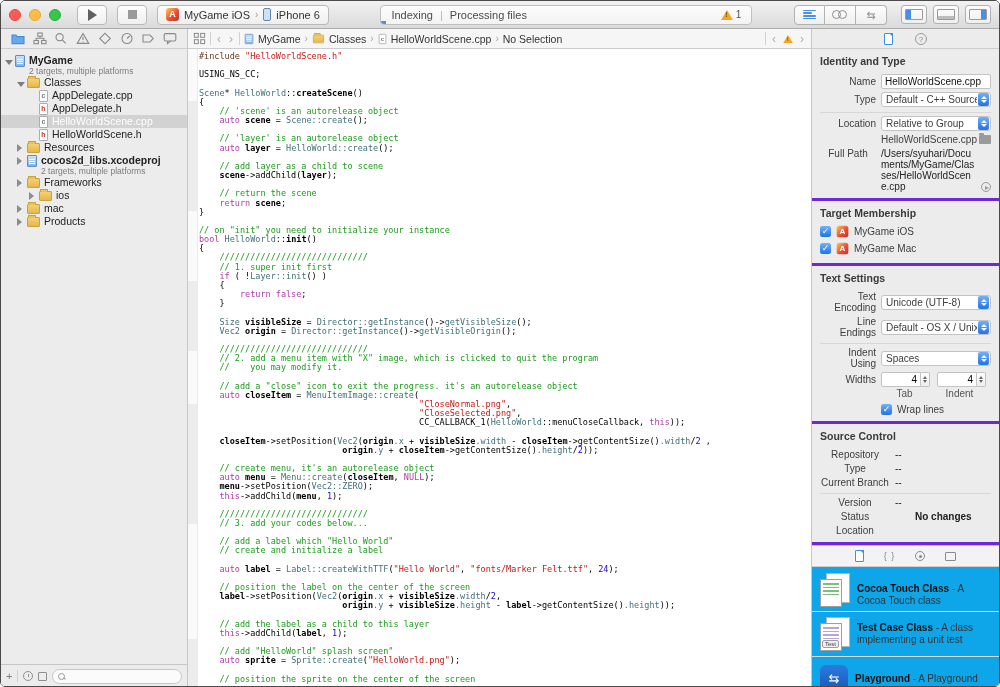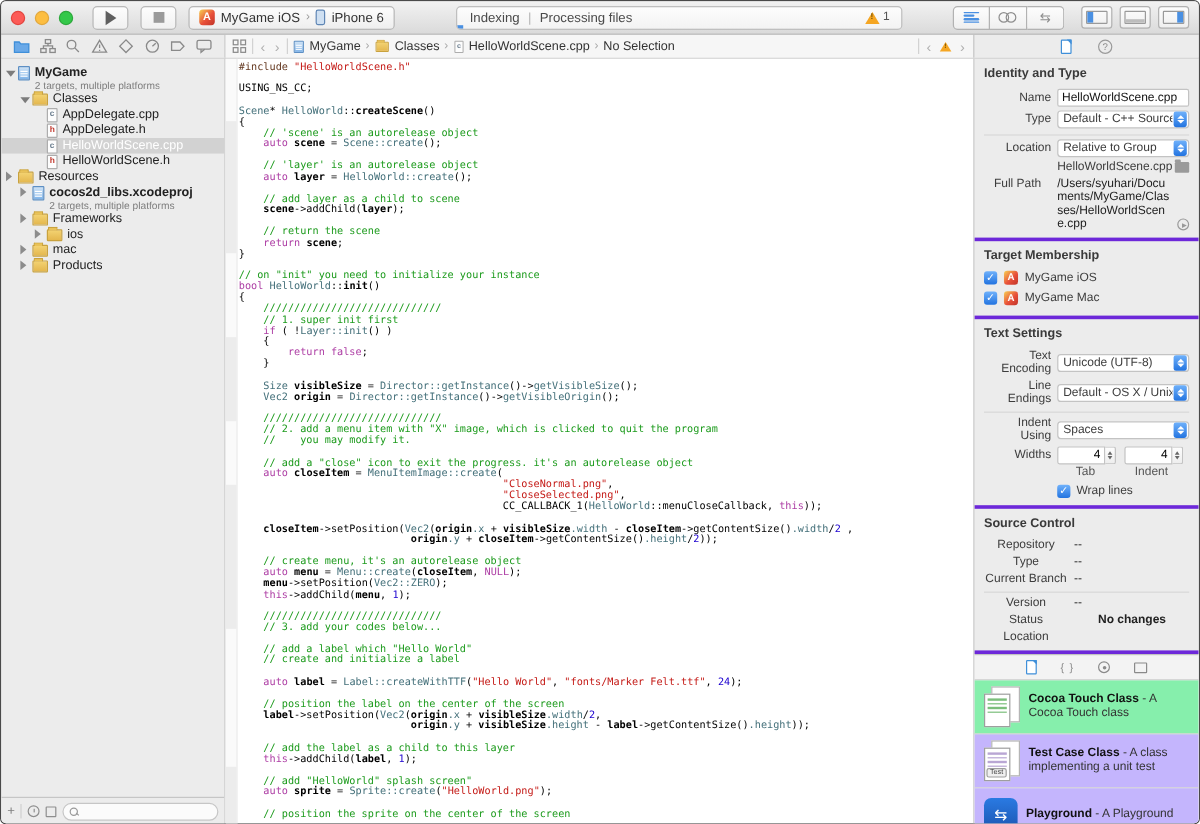--- a/index.html
+++ b/index.html
@@ -203,22 +203,22 @@
 
   .library { border-top:1px solid #c2c2c2; background:#f3f3f3; }
   .lib-tabs { height:21px; display:flex; align-items:center; justify-content:center; gap:20px;
               border-bottom:1px solid #cfcfcf; color:#8a8a8a; }
   .lib-snip { font-size:9px; letter-spacing:1px; }
   .lib-obj { width:10px; height:10px; border:1px solid #8a8a8a; border-radius:50%; position:relative; }
   .lib-obj::before { content:""; position:absolute; left:2.5px; top:2.5px; width:3px; height:3px;
                      border-radius:50%; background:#8a8a8a; }
   .lib-media { width:11px; height:9px; border:1px solid #8a8a8a; border-radius:1px; }
   .lib-item { display:flex; align-items:center; gap:7px; padding:4px 8px; border-bottom:1px solid #d8d8d8;
-              background:#c4b5fd; min-height:45px; }
-  .lib-item.sel { background:#86efac; }
+              background:#0ea5e9; min-height:45px; }
+  .lib-item.sel { background:#0ea5e9;align-items:flex-end; }
   .lib-text { font-size:10px; line-height:12px; color:#333; }
   .lib-title { font-weight:bold; color:#111; }
   .pages { width:30px; height:34px; position:relative; flex:none; }
   .pages::before { content:""; position:absolute; right:0; top:0; width:22px; height:28px; background:#fff;
                    border:1px solid #b5b5b5; }
   .page-front { position:absolute; left:0; bottom:0; width:22px; height:28px; background:#fff;
                 border:1px solid #9e9e9e; padding:3px 2px; }
   .page-front i { display:block; height:1.5px; background:#7cbf7c; margin-bottom:2px; }
   .page-front.test i { background:#b9a6d4; }
   .test-badge { position:absolute; left:2px; bottom:3px; background:#efefef; border:1px solid #9e9e9e;
@@ -426,21 +426,21 @@
               <span>HelloWorldScene.cpp</span>
             </span>
           </div>
           <div class="nav-row" style="padding-left: 24px;">
             <span class="disc"></span>
             <span class="ic ic-doc h"></span>
             <span class="tree-text">
               <span>HelloWorldScene.h</span>
             </span>
           </div>
-          <div class="nav-row" style="">
+          <div class="nav-row" style="padding-left: 12px;">
             <span class="disc closed"></span>
             <span class="ic ic-folder"></span>
             <span class="tree-text">
               <span>Resources</span>
             </span>
           </div>
           <div class="nav-row two" style="padding-left: 12px;">
             <span class="disc closed"></span>
             <span class="ic ic-proj"></span>
             <span class="tree-text">

